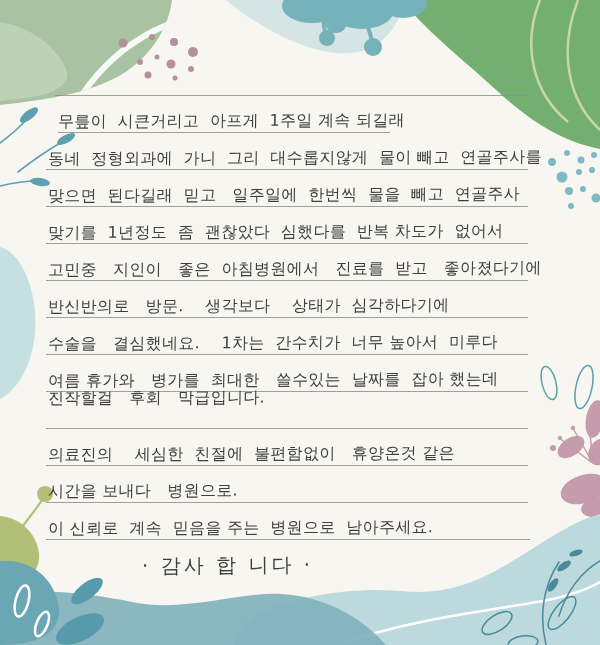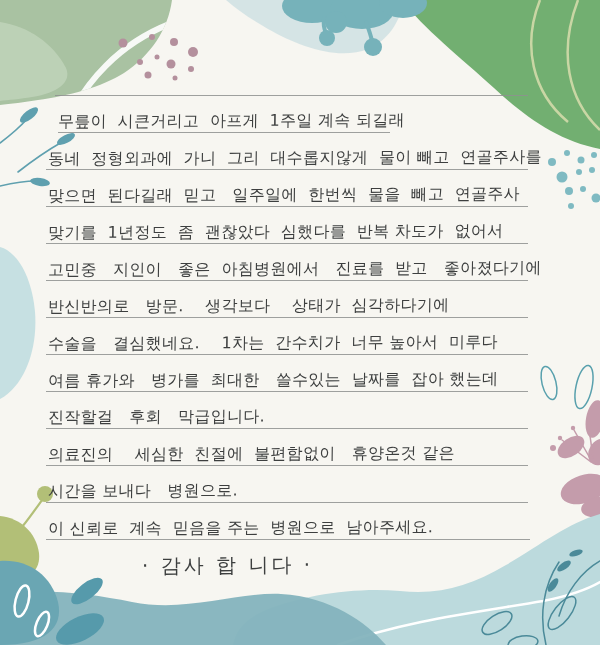--- a/index.html
+++ b/index.html
@@ -190,20 +190,20 @@
 
   <div>
     <div class="hand" style="top:109px;left:58px">무릎이  시큰거리고  아프게  1주일 계속 되길래</div>
     <div class="hand" style="top:146px;left:48px">동네  정형외과에  가니  그리  대수롭지않게  물이 빼고  연골주사를</div>
     <div class="hand" style="top:183px;left:48px">맞으면  된다길래  믿고   일주일에  한번씩  물을  빼고  연골주사</div>
     <div class="hand" style="top:220px;left:48px">맞기를  1년정도  좀  괜찮았다  심했다를  반복 차도가  없어서</div>
     <div class="hand" style="top:257px;left:48px">고민중   지인이   좋은  아침병원에서   진료를  받고   좋아졌다기에</div>
     <div class="hand" style="top:294px;left:48px">반신반의로   방문.    생각보다    상태가  심각하다기에</div>
     <div class="hand" style="top:331px;left:48px">수술을   결심했네요.    1차는  간수치가  너무 높아서  미루다</div>
     <div class="hand" style="top:368px;left:48px">여름 휴가와   병가를  최대한   쓸수있는  날짜를  잡아 했는데</div>
-    <div class="hand" style="top:405px;left:48px">진작할걸   후회   막급입니다.</div>
+    <div class="hand" style="top:386px;left:48px">진작할걸   후회   막급입니다.</div>
     <div class="hand" style="top:442px;left:48px">의료진의    세심한  친절에  불편함없이   휴양온것 같은</div>
     <div class="hand" style="top:479px;left:48px">시간을 보내다   병원으로.</div>
     <div class="hand" style="top:516px;left:48px">이 신뢰로  계속  믿음을 주는  병원으로  남아주세요.</div>
     <div class="closing" style="top:552px;left:142px">· 감사 합 니다 ·</div>
   </div>
 
 </div>
 
 </body></html>

